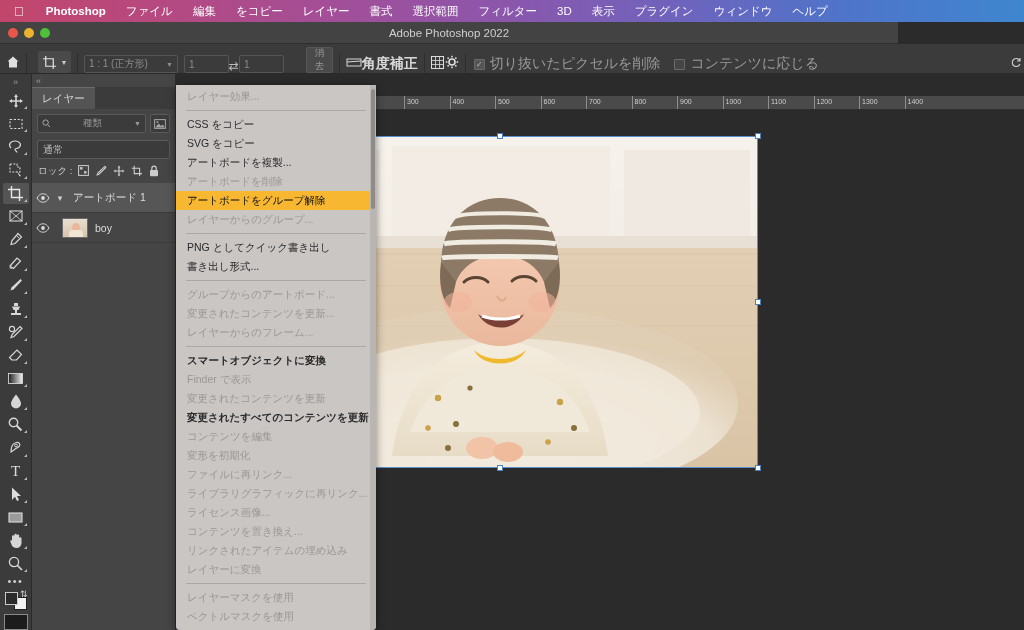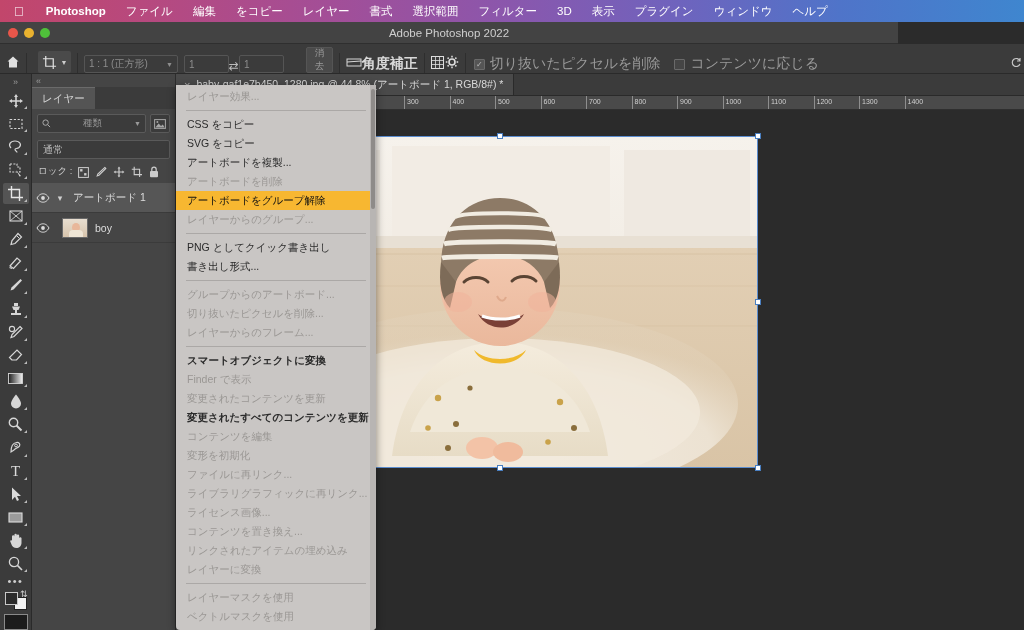--- a/index.html
+++ b/index.html
@@ -122,21 +122,21 @@
     flex: 1; height: 19px; background: #3b3b3b; border: 1px solid #5a5a5a;
     border-radius: 2px; display: flex; align-items: center; gap: 4px;
     padding: 0 4px; color: #9a9a9a; font-size: 9.5px;
   }
   .ly-imgbtn { width: 20px; height: 19px; background: #3b3b3b; border: 1px solid #5a5a5a;
                border-radius: 2px; display: flex; align-items: center; justify-content: center; }
   .ly-blend { margin: 2px 5px 0; height: 19px; background: #3b3b3b;
               border: 1px solid #5a5a5a; border-radius: 2px;
               display: flex; align-items: center; padding: 0 5px;
               color: #c2c2c2; font-size: 10px; }
-  .ly-lock { display: flex; align-items: flex-end; gap: 6px; padding: 6px 6px 5px;
+  .ly-lock { display: flex; align-items: flex-start; gap: 6px; padding: 6px 6px 5px;
              color: #c8c8c8; font-size: 9.5px; }
   .ly-row { display: flex; align-items: center; height: 30px;
             border-bottom: 1px solid #3b3b3b; color: #dcdcdc; font-size: 10.5px; }
   .ly-row.sel { background: #565656; }
   .ly-eye { width: 22px; display: flex; align-items: center; justify-content: center; }
   .ly-arrow { width: 12px; text-align: center; color: #cfcfcf; font-size: 9px; }
   .ly-thumb { width: 26px; height: 20px; margin-left: 8px; border: 1px solid #6a6a6a;
               background: linear-gradient(180deg,#e8ded0,#d8c5ad); position: relative; overflow: hidden; }
   .ly-thumb .head { position: absolute; left: 9px; top: 4px; width: 8px; height: 9px;
                     border-radius: 50%; background: #e8b79a; }
@@ -514,27 +514,20 @@
       </span>
       <span class="ly-thumb">
           <i class="head"></i>
           <i class="body"></i>
         </span>
       <span class="ly-name">boy</span>
     </div>
   </div>
 
   <div class="doc">
-    <div class="doctabs">
-      <div class="doctab">
-        <span class="x">×</span>
-        <span>baby-gaf1e7b450_1280.jpg @ 44.8% (アートボード 1, RGB/8#) *</span>
-      </div>
-      <div class="doctabfill"></div>
-    </div>
 
     <div class="rcorner"></div>
     <div class="rulerh" id="rulerh">
         <div class="rtickh" style="left: 30px;">100</div>
         <div class="rtickh" style="left: 75.5px;">0</div>
         <div class="rtickh" style="left: 121px;">100</div>
         <div class="rtickh" style="left: 166.5px;">200</div>
         <div class="rtickh" style="left: 212px;">300</div>
         <div class="rtickh" style="left: 257.5px;">400</div>
         <div class="rtickh" style="left: 303px;">500</div>
@@ -686,21 +679,21 @@
       <div class="mi">SVG をコピー</div>
       <div class="mi">アートボードを複製...</div>
       <div class="mi disabled">アートボードを削除</div>
       <div class="mi hl">アートボードをグループ解除</div>
       <div class="mi disabled">レイヤーからのグループ...</div>
       <div class="sep"></div>
       <div class="mi">PNG としてクイック書き出し</div>
       <div class="mi">書き出し形式...</div>
       <div class="sep"></div>
       <div class="mi disabled">グループからのアートボード...</div>
-      <div class="mi disabled">切り抜いたピクセルを削除...</div>
+      <div class="mi disabled">変更されたコンテンツを更新...</div>
       <div class="mi disabled">レイヤーからのフレーム...</div>
       <div class="sep"></div>
       <div class="mi bold">スマートオブジェクトに変換</div>
       <div class="mi disabled">Finder で表示</div>
       <div class="mi disabled">変更されたコンテンツを更新</div>
       <div class="mi bold">変更されたすべてのコンテンツを更新</div>
       <div class="mi disabled">コンテンツを編集</div>
       <div class="mi disabled">変形を初期化</div>
       <div class="mi disabled">ファイルに再リンク...</div>
       <div class="mi disabled">ライブラリグラフィックに再リンク...</div>

